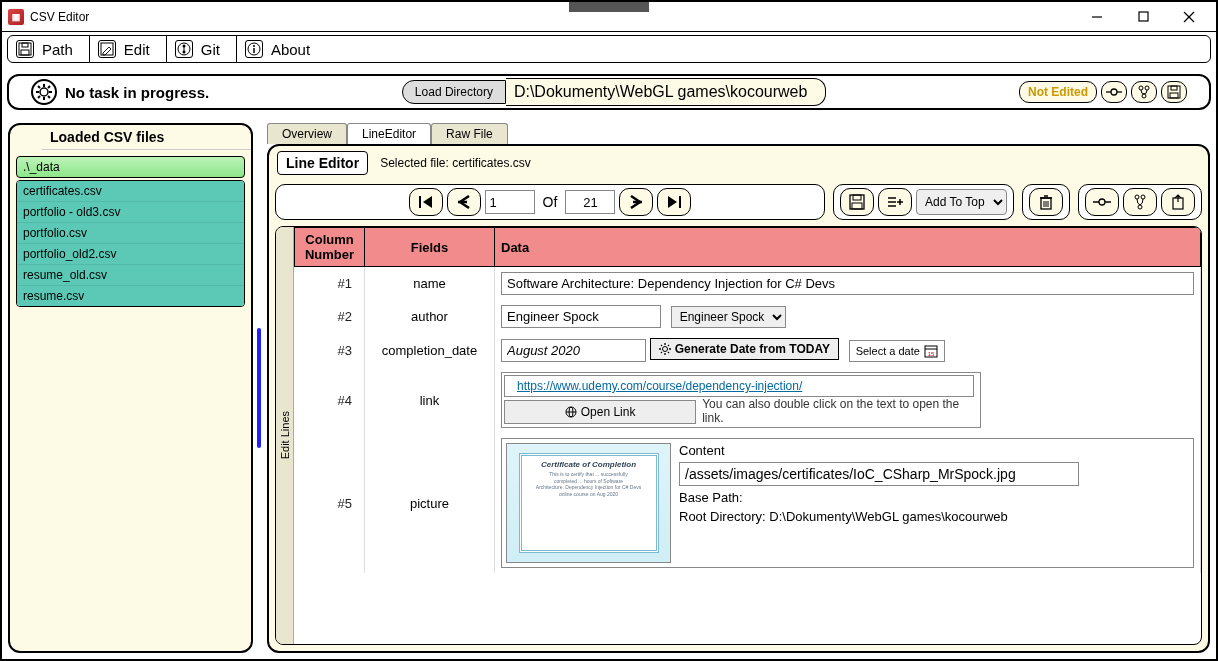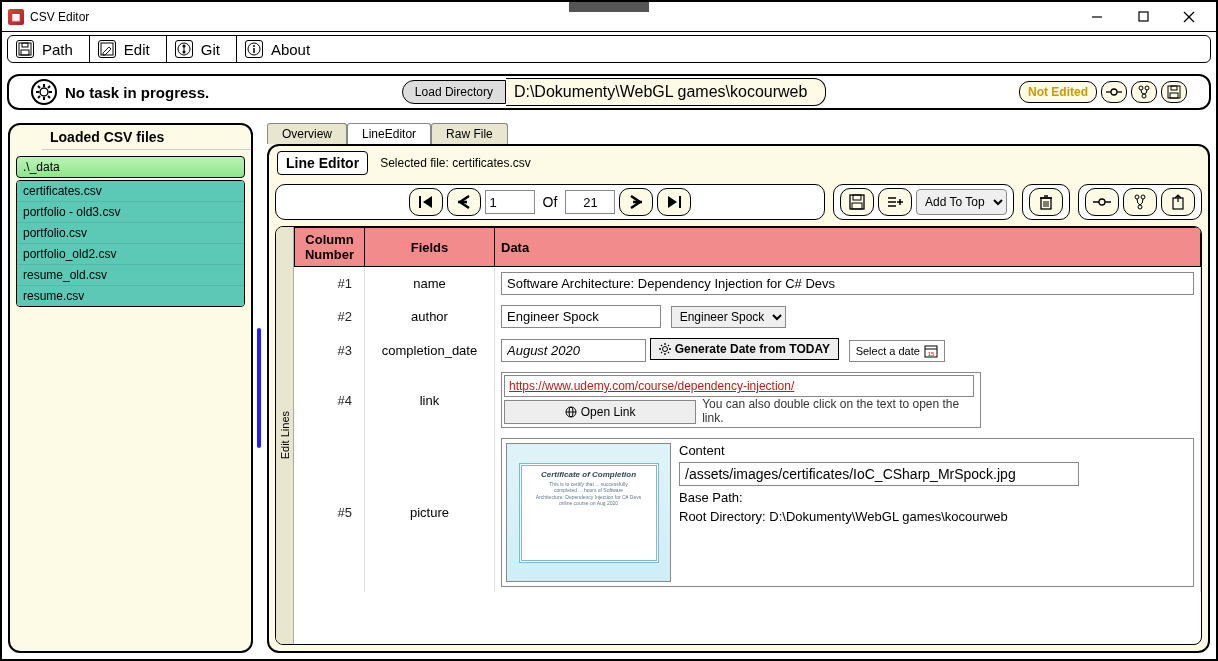--- a/index.html
+++ b/index.html
@@ -68,25 +68,25 @@
   thead th:first-child { width: 70px; text-align: center; }
   thead th:nth-child(2) { width: 130px; text-align: center; }
   tbody td { border-right: 1px solid #ddd; padding: 5px 6px; font-size: 13px; vertical-align: middle; }
   tbody td:first-child { text-align: right; padding-right: 12px; color: #222; }
   tbody td:nth-child(2) { text-align: center; }
   .cell-input { width: 100%; border: 1px solid #888; padding: 3px 5px; font-size: 13px; background: #fff; }
   .cell-input.short { width: 160px; }
   .cell-select { border: 1px solid #888; padding: 2px 4px; font-size: 12px; margin-left: 6px; }
   .btn-inline { border: 1.5px solid #000; padding: 3px 8px; background: #eee; font-size: 12px; cursor: pointer; display: inline-flex; align-items: center; gap: 4px; }
   .date-pick { border: 1px solid #888; padding: 3px 6px; font-size: 11px; display: inline-flex; align-items: center; gap: 4px; margin-left: 6px; background: #fff; }
-  .link-cell input { width: 470px; border: 1px solid #888; padding: 3px 4px; font-size: 12px; color: #b91c1c; text-decoration: underline; background: #fff; }
+  .link-cell input { width: 470px; border: 1px solid #888; padding: 3px 12px; font-size: 12px; color: #0369a1; text-decoration: underline; background: #fff; }
   .open-link-btn { width: 196px; border: 1px solid #888; background: #eee; font-size: 12px; padding: 4px; cursor: pointer; display: flex; align-items: center; justify-content: center; gap: 4px; margin-top: 2px; }
   .hint { font-size: 12px; color: #333; margin-left: 6px; }
   .pic-row { display: flex; gap: 8px; }
-  .cert-preview { width: 165px; height: 139px; border: 1px solid #888; background: linear-gradient(#dff4f9,#cfeef6); display: flex; align-items: center; justify-content: center; position: relative; }
+  .cert-preview { width: 165px; height: 120px; border: 1px solid #888; background: linear-gradient(#dff4f9,#cfeef6); display: flex; align-items: center; justify-content: center; position: relative; }
   .cert-inner { width: 140px; height: 100px; background: #fff; border: 3px double #7bbad1; display: flex; flex-direction: column; align-items: center; justify-content: flex-start; padding: 4px; }
   .cert-inner .ct { font-size: 8px; font-weight: bold; font-style: italic; color: #345; margin-bottom: 2px; }
   .cert-inner .cl { font-size: 5px; color: #678; text-align: center; line-height: 1.3; }
   .pic-fields { flex: 1; display: flex; flex-direction: column; gap: 4px; font-size: 13px; }
   .pic-fields input { border: 1px solid #888; padding: 3px 5px; font-size: 14px; width: 400px; }
 
   svg { display: block; }
 </style>
 </head>
 <body>

